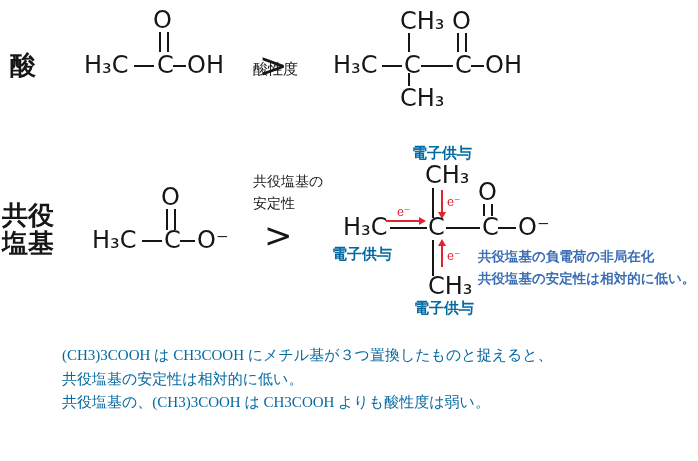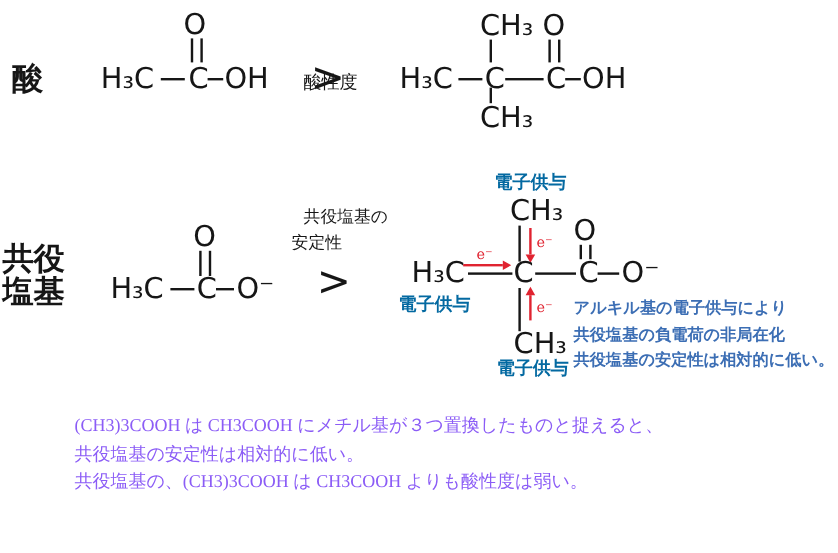--- a/index.html
+++ b/index.html
@@ -23,21 +23,21 @@
   .r-line-h{position:absolute;height:2px;background:#e02330;}
   .ah-down{position:absolute;width:0;height:0;border-left:4px solid transparent;
            border-right:4px solid transparent;border-top:7px solid #e02330;}
   .ah-up{position:absolute;width:0;height:0;border-left:4px solid transparent;
          border-right:4px solid transparent;border-bottom:7px solid #e02330;}
   .ah-right{position:absolute;width:0;height:0;border-top:4px solid transparent;
             border-bottom:4px solid transparent;border-left:7px solid #e02330;}
   .note{position:absolute;left:478px;top:246px;color:#3c6eb4;font-weight:bold;
         font-size:13.5px;line-height:21.5px;font-family:"Liberation Serif","DejaVu Serif",serif;
         white-space:nowrap;}
-  .footer{position:absolute;left:62px;top:344px;color:#8b5cf6;font-size:15px;line-height:23.5px;
+  .footer{position:absolute;left:62px;top:344px;color:#0369a1;font-size:15px;line-height:23.5px;
           font-family:"Liberation Serif","DejaVu Serif",serif;white-space:nowrap;}
 </style>
 </head>
 <body>
 
 <div id="page">
 
   <div class="label-big jp" style="left:10px;top:52px">酸</div>
 
   <span class="atom" style="left:153px;top:8px">O</span>
@@ -73,21 +73,21 @@
   <span class="atom" style="left:161px;top:185px">O</span>
   <div class="bond-v" style="left:166px;top:209px;height:21px"></div>
   <div class="bond-v" style="left:174px;top:209px;height:21px"></div>
   <span class="atom" style="left:92px;top:228px">H₃C</span>
   <div class="bond-h" style="left:142px;top:240px;width:20px"></div>
   <span class="atom" style="left:164px;top:228px">C</span>
   <div class="bond-h" style="left:180px;top:240px;width:15px"></div>
   <span class="atom" style="left:197px;top:228px">O⁻</span>
 
   <div class="caption-sm jp" style="left:253px;top:174px">共役塩基の</div>
-  <div class="caption-sm jp" style="left:243px;top:196px">安定性</div>
+  <div class="caption-sm jp" style="left:253px;top:196px">安定性</div>
   <div class="gt" style="left:264px;top:220px">&gt;</div>
 
   <div class="donation" style="left:412px;top:145px">電子供与</div>
   <span class="atom" style="left:425px;top:163px">CH₃</span>
   <div class="bond-v" style="left:432px;top:188px;height:30px"></div>
   <div class="r-line-v" style="left:441px;top:190px;height:22px"></div>
   <div class="ah-down" style="left:438px;top:212px"></div>
   <span class="elabel" style="left:447px;top:196px">e⁻</span>
 
   <span class="atom" style="left:343px;top:215px">H₃C</span>
@@ -107,21 +107,20 @@
 
   <div class="donation" style="left:332px;top:246px">電子供与</div>
   <div class="ah-up" style="left:438px;top:239px"></div>
   <div class="r-line-v" style="left:441px;top:246px;height:21px"></div>
   <span class="elabel" style="left:447px;top:250px">e⁻</span>
   <div class="bond-v" style="left:432px;top:240px;height:36px"></div>
   <span class="atom" style="left:428px;top:274px">CH₃</span>
   <div class="donation" style="left:414px;top:300px">電子供与</div>
 
   <div class="note">
-    <div>アルキル基の電子供与により</div>
     <div>共役塩基の負電荷の非局在化</div>
     <div>共役塩基の安定性は相対的に低い。</div>
   </div>
 
   <div class="footer">
     <div>(CH3)3COOH は CH3COOH にメチル基が３つ置換したものと捉えると、</div>
     <div>共役塩基の安定性は相対的に低い。</div>
     <div>共役塩基の、(CH3)3COOH は CH3COOH よりも酸性度は弱い。</div>
   </div>
 

